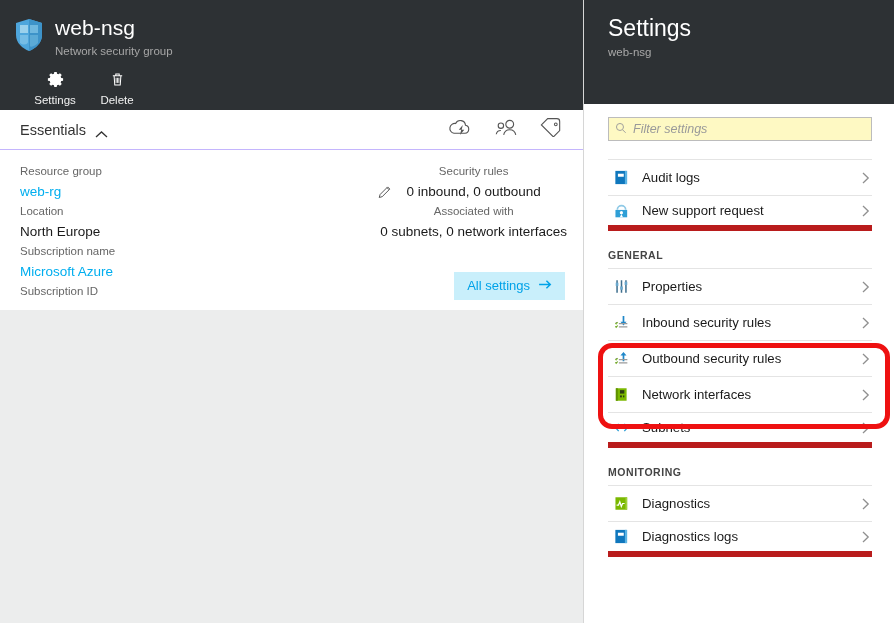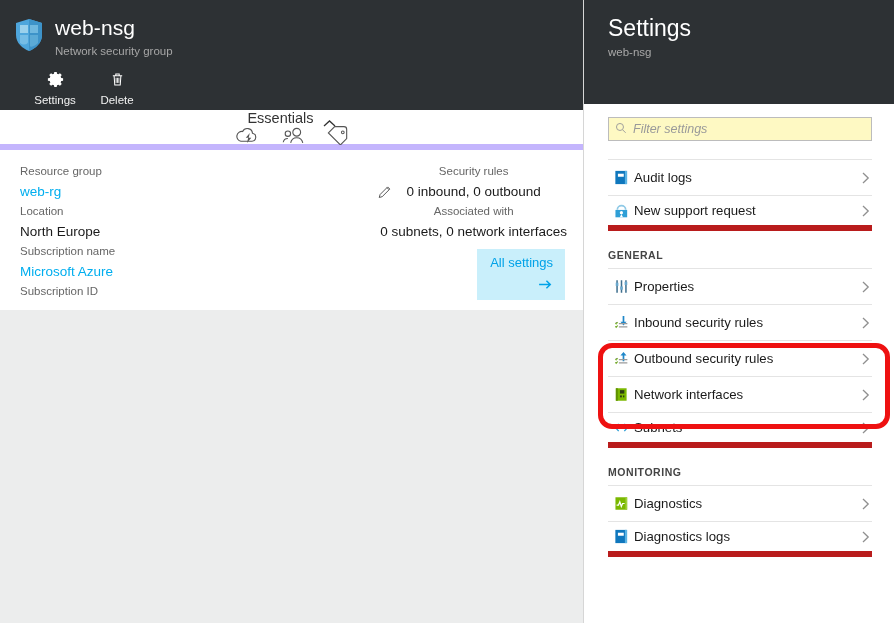--- a/index.html
+++ b/index.html
@@ -31,41 +31,41 @@
     width: 62px; text-align: center; color: #ffffff; cursor: pointer;
     display: flex; flex-direction: column; align-items: center;
   }
   .cmd .glyph { height: 22px; display: flex; align-items: center; justify-content: center; }
   .cmd .clabel { font-size: 11.5px; line-height: 14px; margin-top: 3px; color: #f2f2f2; }
 
   
   .essentials { background: #ffffff; }
   .ess-head {
     height: 40px; display: flex; align-items: center; justify-content: space-between;
-    padding: 0 20px 0 20px; border-bottom: 6px solid #c4b5fd; flex-direction: column;
+    padding: 0 20px 0 20px; border-bottom: 1px solid #c4b5fd;
   }
   .ess-head-left { display: flex; align-items: center; gap: 9px; }
   .ess-title { font-size: 14.5px; color: #333333; }
   .chev-up { width: 13px; height: 9px; }
   .ess-icons { display: flex; align-items: center; gap: 20px; }
   .ess-icons .ic { cursor: pointer; }
 
   .ess-body { display: flex; padding: 12px 0 0 0; height: 160px; position: relative; background:#fff; }
   .ess-col { padding-left: 20px; }
   .ess-col.right { padding-left: 265px; position: relative; text-align: center; }
   .lbl { font-size: 11.5px; color: #666666; line-height: 19px; }
   .val { font-size: 13.5px; color: #1a1a1a; line-height: 21px; }
   .val.link { color: #00aeef; cursor: pointer; }
   .pencil { position: absolute; left: 262px; top: 22px; }
 
   .allsettings-wrap { position: absolute; right: 18px; bottom: 10px; }
   .allsettings {
     background: #c9effb; color: #00a2e8; font-size: 13px;
-    padding: 6px 12px 7px 13px; display: inline-flex; align-items: flex-end; gap: 8px;
-    cursor: pointer; border: none; flex-direction: column;
+    padding: 6px 12px 7px 13px; display: inline-flex; align-items: flex-start; gap: 8px;
+    cursor: pointer; border: none;
   }
   .ess-spacer { background: #eceded; position: absolute; left: 0; right: 0; top: 330px; bottom: 0; }
 
   
   .blade-right {
     width: 311px; height: 623px; background: #ffffff;
     border-left: 1px solid #d6d6d6; position: relative;
   }
   .set-header { background: #2d3134; height: 104px; padding: 14px 0 0 24px; }
   .set-title { color: #ffffff; font-size: 23px; line-height: 28px; font-weight: 400; }
@@ -83,21 +83,21 @@
   }
   .filter-input::placeholder { color: #9a9a9a; font-style: italic; }
 
   .set-list { padding: 0 22px 0 24px; margin-top: 18px; }
   .group-title {
     font-size: 10.5px; color: #444444; letter-spacing: .55px; font-weight: 700;
     padding: 0 0 7px 0; margin-top: 6px;
   }
   .group:first-child .group-title { margin-top: 0; }
   .set-item {
-    height: 36px; display: flex; align-items: center; gap: 4px;
+    height: 36px; display: flex; align-items: center; gap: 12px;
     border-top: 1px solid #e4e4e4; cursor: pointer; position: relative; padding-left: 4px;
   }
   .group .set-item:last-child { border-bottom: 6px solid #b91c1c; }
   .set-item .i-ico { width: 18px; height: 18px; flex: 0 0 auto; display:flex; align-items:center; justify-content:center;}
   .set-item .i-label { font-size: 13.2px; color: #1a1a1a; flex: 1 1 auto; }
   .set-item .i-chev { width: 12px; height: 14px; flex: 0 0 auto; opacity: .75; }
   .group { margin-bottom: 18px; }
 
   .highlight-box {
     position: absolute; left: 598px; top: 343px; width: 292px; height: 86px;

